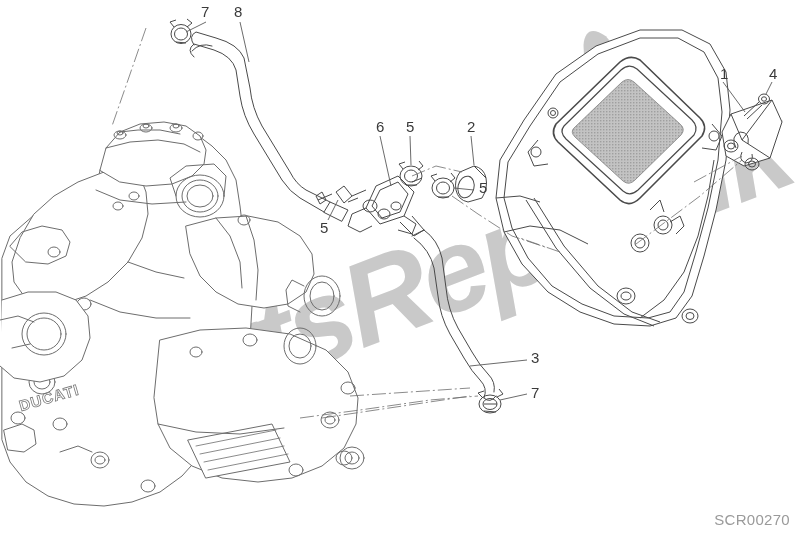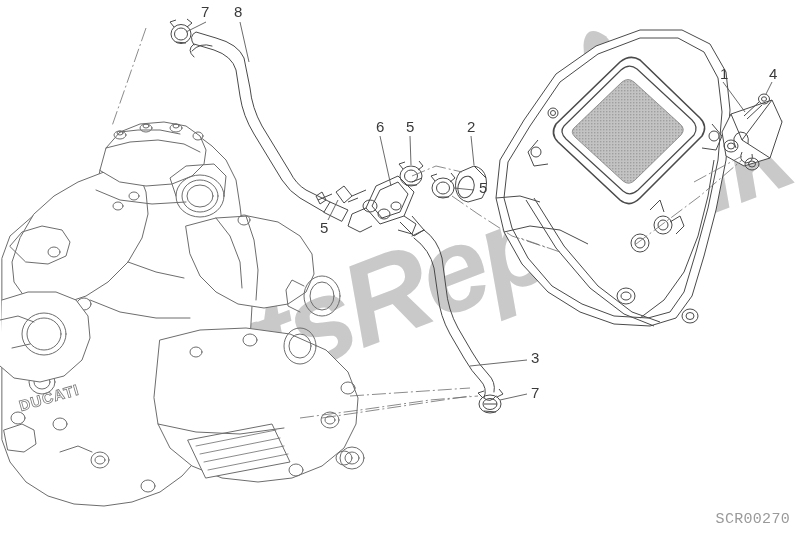--- a/index.html
+++ b/index.html
@@ -28,21 +28,21 @@
     font-family: "Liberation Sans", sans-serif;
     font-size: 15px;
     color: #3a3a3a;
     line-height: 1;
     user-select: none;
   }
   #part-code {
     position: absolute;
     right: 8px;
     bottom: 8px;
-    font-family: Liberation Mono, monospace;
+    font-family: Liberation Sans, sans-serif;
     font-size: 15px;
     color: #9a9a9a;
     letter-spacing: 0.3px;
   }
   .wm-text {
     font-family: "Liberation Sans", sans-serif;
     font-weight: bold;
     font-style: italic;
     font-size: 118px;
     fill: #c9c9c9;

